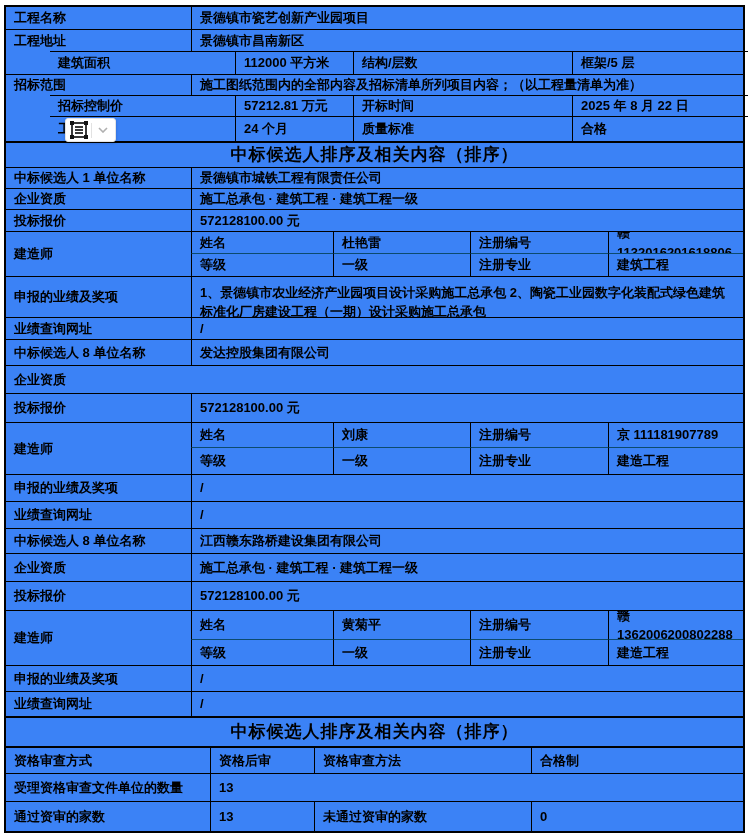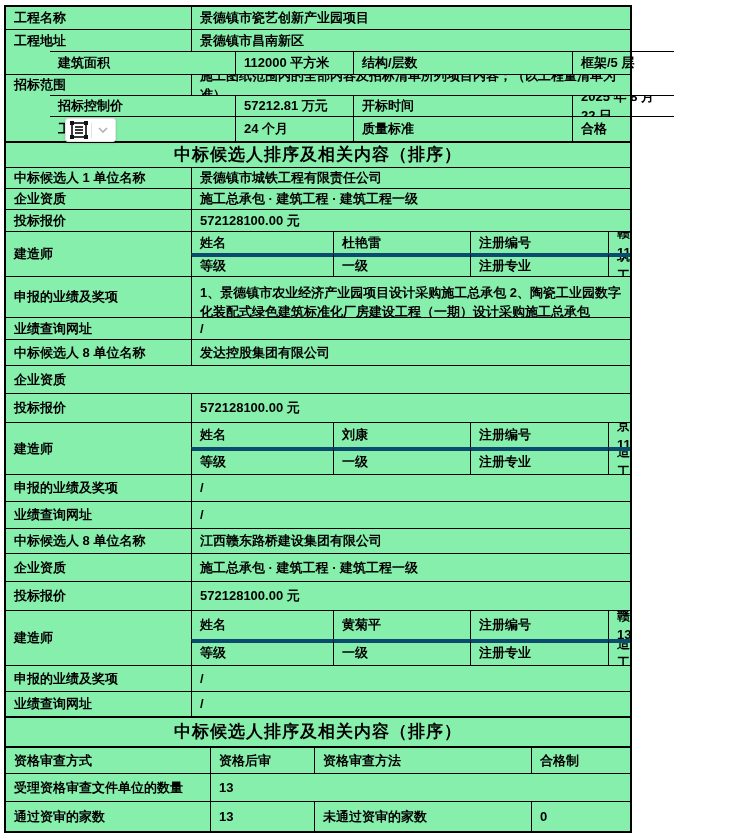--- a/index.html
+++ b/index.html
@@ -1,30 +1,30 @@
 <!DOCTYPE html>
 <html><head>
 <meta charset="utf-8">
 <style>
   * { box-sizing: border-box; margin: 0; padding: 0; }
   html,body { width:748px; height:840px; background:#ffffff; overflow:hidden;
     font-family:"Liberation Sans","DejaVu Sans",sans-serif; color:#000; }
-  .doc { position:absolute; left:4px; top:5px; width:628px; border:2px solid #000; background:#86efac; }
+  .doc { position:absolute; left:4px; top:5px; width:741px; border:2px solid #000; background:#3b82f6; }
   .row { display:grid; width:100%; }
   .row + .row { border-top:1px solid #000; }
   .row.th { border-top-width:2px; }
   .cols2  { grid-template-columns:185px 1fr; }
   .cols4  { grid-template-columns:185px 118px 219px 1fr;margin-left:44px; }
   .colsB  { grid-template-columns:185px 142px 137px 138px 1fr; }
   .colsQ1 { grid-template-columns:204px 1fr; }
   .colsQ2 { grid-template-columns:204px 104px 217px 1fr; }
   .cell { display:flex; align-items:center; padding:1px 8px; font-size:13px; font-weight:bold;
           line-height:1.5; border-left:1px solid #000; overflow:hidden; }
   .c1 { border-left:none; }
-  .bt { border-top:4px solid #0c4a6e;font-family:Liberation Mono, monospace; }
+  .bt { border-top:1px solid #0c4a6e; }
   .hdr { display:flex; align-items:center; justify-content:center; text-align:center;
          font-size:17px; font-weight:bold; letter-spacing:1px; }
   .wrap { display:block; padding-top:10px; }
   
   .dur-cell { position:relative; overflow:visible; }
   .obj-widget { position:absolute; left:15px; top:1px; z-index:5; display:flex; align-items:center;
         gap:4px; background:#fff; border:1px solid #e4e4e4; border-radius:3px; padding:3px 5px;
         box-shadow:0 1px 3px rgba(0,0,0,0.18); }
   .obj-icon { position:relative; width:16px; height:16px; border:2px solid #3a3a3a;
         display:flex; align-items:center; justify-content:center; background:#fff; }

